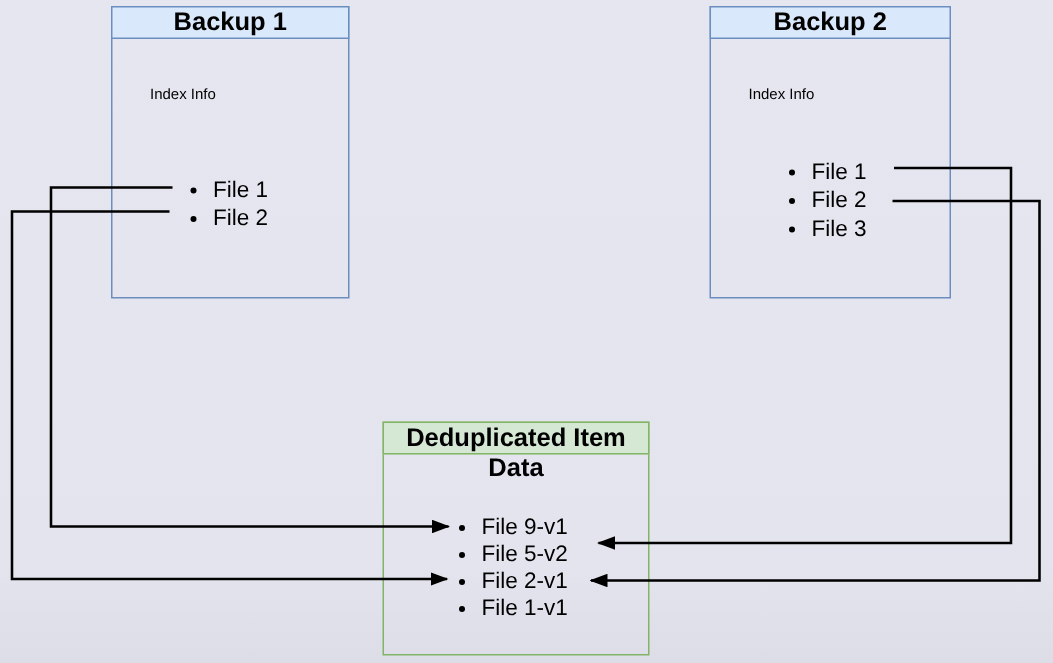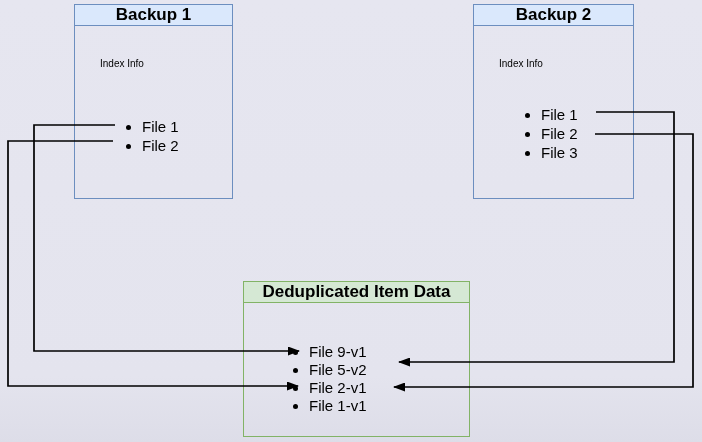--- a/index.html
+++ b/index.html
@@ -50,21 +50,21 @@
     margin: 0;
     padding: 0;
     list-style: disc;
     font-size: 15px;
   }
   ul.items li {
     line-height: 19px;
   }
   #backup1-box { left: 74px;  top: 4px;   width: 159px; height: 195px; }
   #backup2-box { left: 473px; top: 4px;   width: 161px; height: 195px; }
-  #dedup-box   { left: 243px; top: 281px; width: 227px; height: 156px; }
+  #dedup-box   { left: 255px; top: 281px; width: 178px; height: 156px; }
   #backup1-items { left: 0; right: 0; top: 112px; padding-left: 67px; }
   #backup2-items { left: 0; right: 0; top: 100px; padding-left: 67px; }
   #dedup-items   { left: 0; right: 0; top: 61px;  padding-left: 65px; }
   #dedup-items li { line-height: 18px; }
   #arrow-layer {
     position: absolute;
     left: 0;
     top: 0;
     pointer-events: none;
   }

